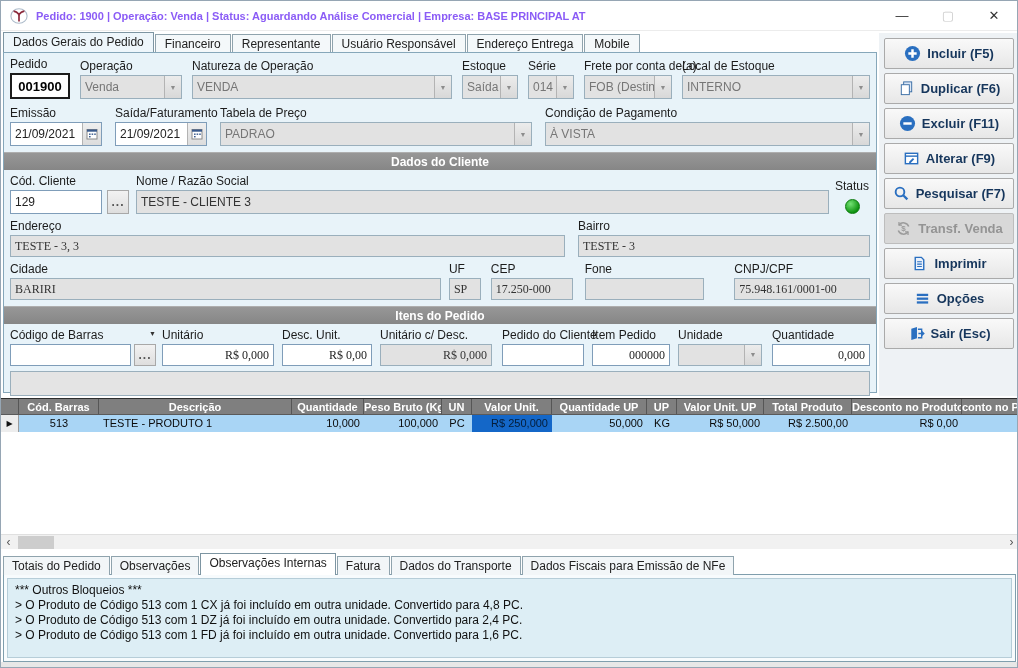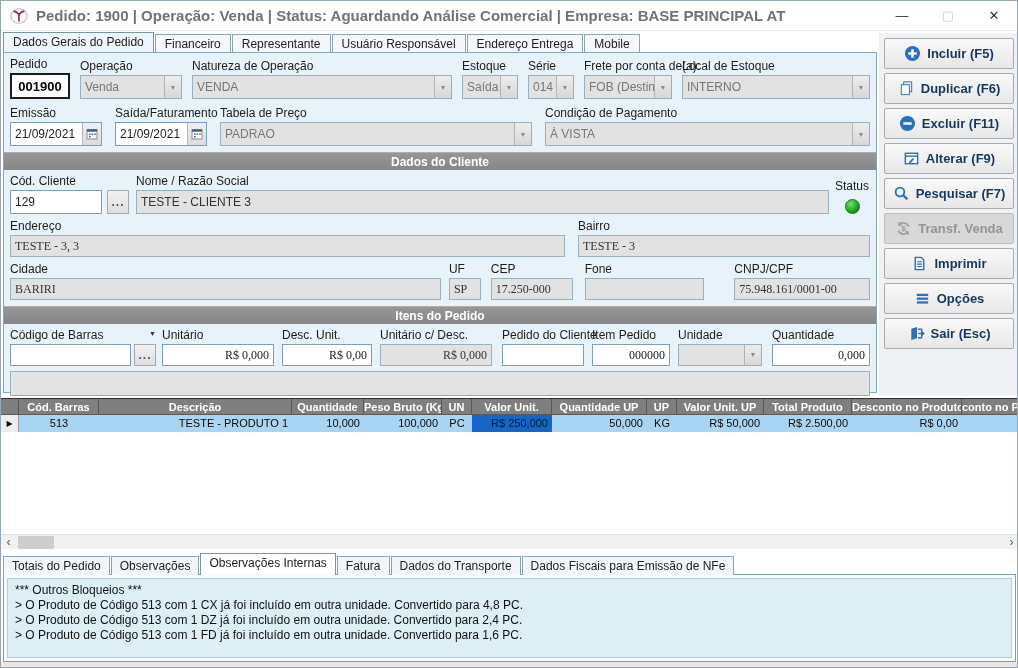--- a/index.html
+++ b/index.html
@@ -3,21 +3,21 @@
 <meta charset="utf-8">
 <style>
   * { box-sizing: border-box; }
   html,body { margin:0; padding:0; background:#cfd6dd; }
   body { font-family:"Liberation Sans", sans-serif; font-size:12px; color:#222; }
   .window { position:relative; width:1018px; height:668px; background:#ffffff; border:1px solid #96a6b4; overflow:hidden; }
 
   
   .titlebar { position:absolute; top:0; left:0; width:100%; height:30px; background:#ffffff; display:flex; align-items:center; border-bottom:1px solid #ececec; }
   .app-logo { width:18px; height:18px; margin:0 8px 0 9px; flex:0 0 auto; }
-  .title-text { font-weight:bold; font-size:15px; color:#737373; white-space:nowrap; }
+  .title-text { font-weight:bold; font-size:11px; color:#8b5cf6; white-space:nowrap; }
   .win-controls { margin-left:auto; display:flex; height:100%; }
   .win-btn { width:46px; height:100%; display:flex; align-items:center; justify-content:center; font-size:13px; color:#333; cursor:default; }
   .win-btn.max { color:#c9c9c9; }
 
   
   .tabstrip { position:absolute; top:31px; left:2px; height:20px; display:flex; align-items:flex-end; z-index:3; }
   .ttab { border:1px solid #8fa3ad; border-bottom:none; background:#f4f8fa; padding:2px 9px 3px; margin-right:1px; white-space:nowrap; color:#222; height:18px; }
   .ttab.active { background:#eef6fb; height:20px; font-size:12px; border-color:#7d95a2; }
 
   
@@ -39,21 +39,21 @@
   .dots-btn { width:22px; height:24px; background:linear-gradient(180deg,#f2f2f2,#dedede); border:1px solid #a8a8a8; display:flex; align-items:center; justify-content:center; color:#555; font-weight:bold; letter-spacing:1px; }
   .sec-hdr { height:18px; background:linear-gradient(180deg,#979797,#868686); color:#fff; font-weight:bold; text-align:center; line-height:18px; margin:6px -6px 4px; border-top:1px solid #aeaeae; }
   .statusdot { width:15px; height:15px; border-radius:50%; background:radial-gradient(circle at 35% 30%, #74e274, #0e9210 72%); border:1px solid #0a7a0c; margin:4px auto 0; }
   .descbox { height:25px; background:#e4e4e4; border:1px solid #9aafbc; margin-top:5px; }
 
   
   .grid { position:absolute; top:397px; left:0; width:1018px; font-size:11px; }
   .ghead { display:flex; height:17px; background:#7f7f7f; border-top:1px solid #2e2e2e; border-bottom:1px solid #5a5a5a; }
   .ghead .gc { color:#fff; font-weight:bold; text-align:center; border-right:1px solid #565656; line-height:16px; overflow:hidden; white-space:nowrap; }
   .grow { display:flex; height:17px; background:#a9d5f5; }
-  .grow .gc { color:#0a0a0a; line-height:17px; overflow:hidden; white-space:nowrap; padding:0 4px;text-align:right; }
+  .grow .gc { color:#0a0a0a; line-height:17px; overflow:hidden; white-space:nowrap; padding:0 4px; }
   .gc.cm { width:18px; flex:0 0 auto; padding:0; }
   .gc.c0 { width:80px; flex:0 0 auto; }
   .gc.c1 { width:193px; flex:0 0 auto; }
   .gc.c2 { width:72px; flex:0 0 auto; }
   .gc.c3 { width:78px; flex:0 0 auto; }
   .gc.c4 { width:30px; flex:0 0 auto; }
   .gc.c5 { width:80px; flex:0 0 auto; }
   .gc.c6 { width:95px; flex:0 0 auto; }
   .gc.c7 { width:30px; flex:0 0 auto; }
   .gc.c8 { width:87px; flex:0 0 auto; }

